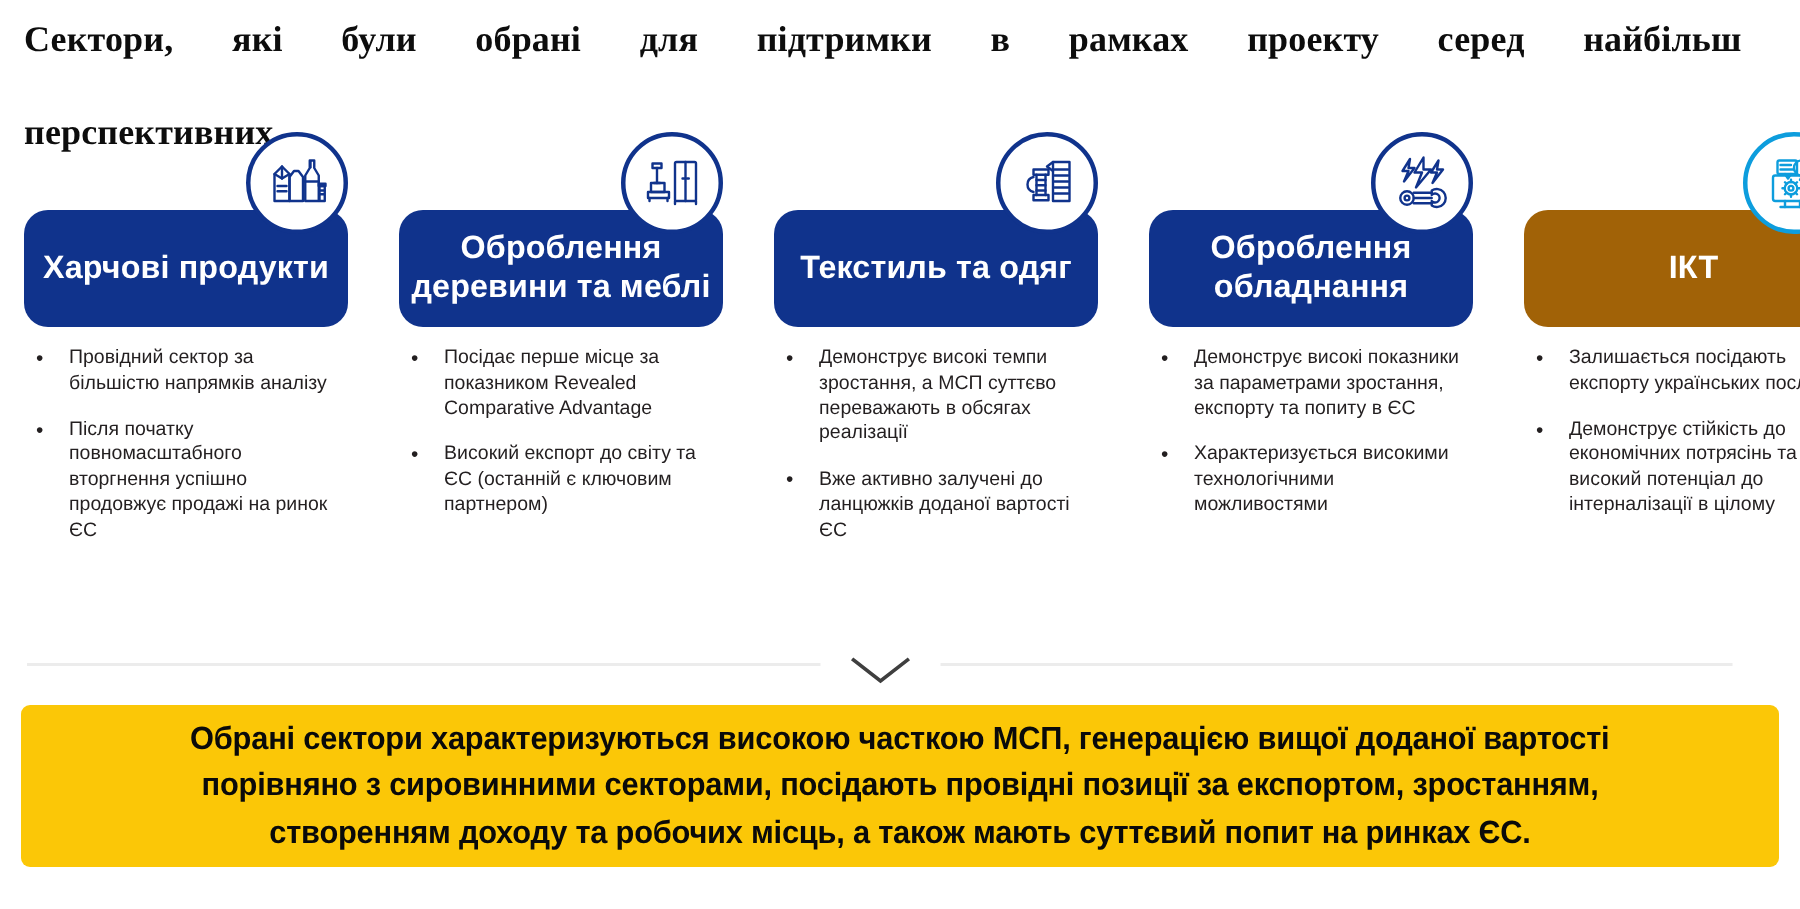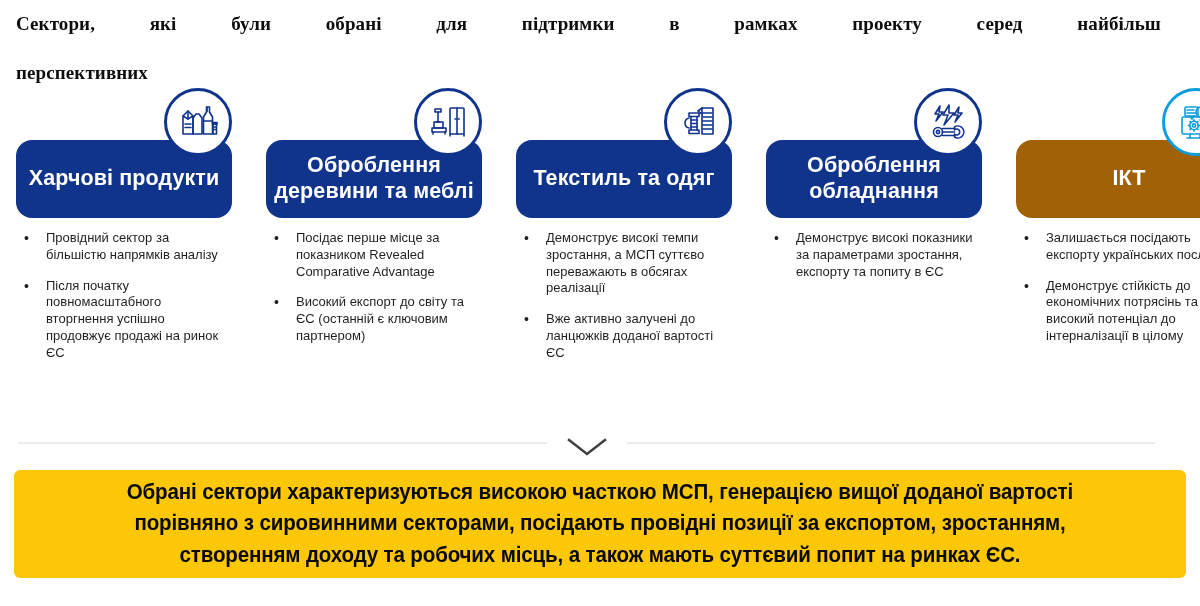--- a/index.html
+++ b/index.html
@@ -17,21 +17,21 @@
   }
 
   
   .slide-title {
     position: absolute;
     left: 16px;
     top: 12px;
     width: 1145px;
     font-family: "Liberation Serif", "DejaVu Serif", serif;
     font-weight: bold;
-    font-size: 19px;
+    font-size: 24px;
     line-height: 1.29;
     color: #0d0d0d;
     text-align: justify;
     text-justify: inter-word;
     letter-spacing: 0.1px;
   }
   .slide-title span.l1 { display: block; text-align: justify; }
   .slide-title span.l1::after {
     content: "";
     display: inline-block;
@@ -273,20 +273,21 @@
         <path d="M16.5 32 h12"></path>
         <path d="M16.5 28.5 h12 M16.5 35.5 h12"></path>
         <path d="M28.5 27 a6 6 0 1 1 0 10 v-3 a3 3 0 1 0 0 -4 z"></path>
       </svg>
     </div>
     <div class="card">
       <div class="card-title">Оброблення обладнання</div>
     </div>
     <ul class="bullets">
       <li>Демонструє високі показники за параметрами зростання, експорту та попиту в ЄС</li>
+      <li>Характеризується високими технологічними можливостями</li>
     </ul>
   </div>
 
   <div class="column ikt">
     <div class="icon-badge">
       <svg width="44" height="44" viewBox="0 0 44 44" fill="none" stroke="#0d9ddd" stroke-width="1.6" stroke-linejoin="round" stroke-linecap="round">
         <rect x="8" y="17" width="26" height="17" rx="1.5"></rect>
         <path d="M16 34 v4 M26 34 v4"></path>
         <path d="M13 38 h16"></path>
         <rect x="11" y="7" width="13" height="9" rx="1.2"></rect>

